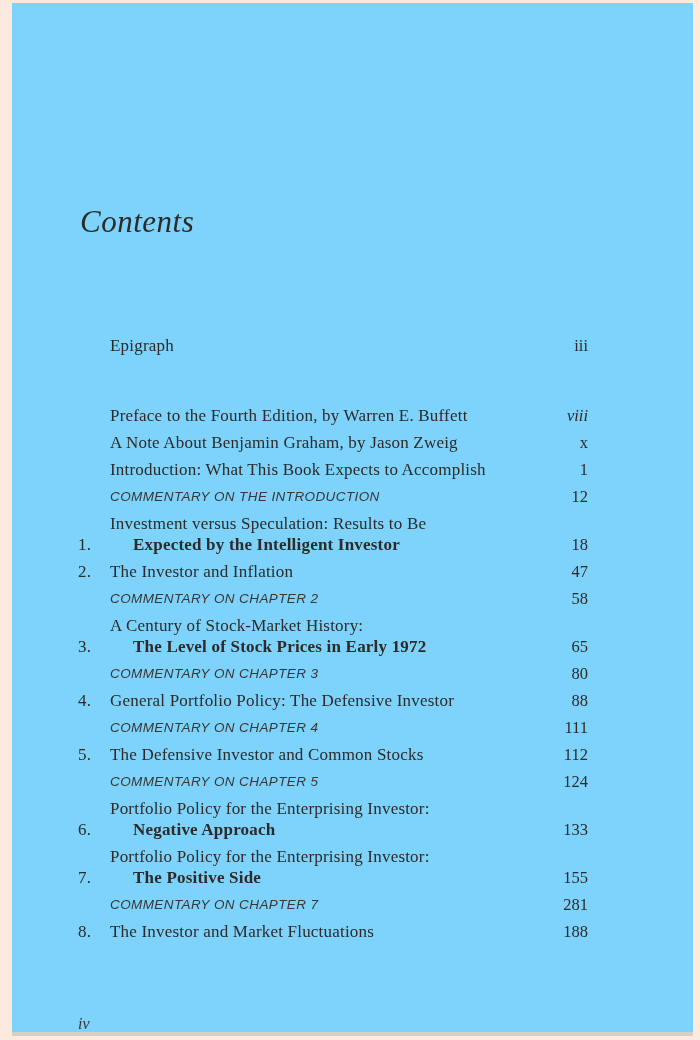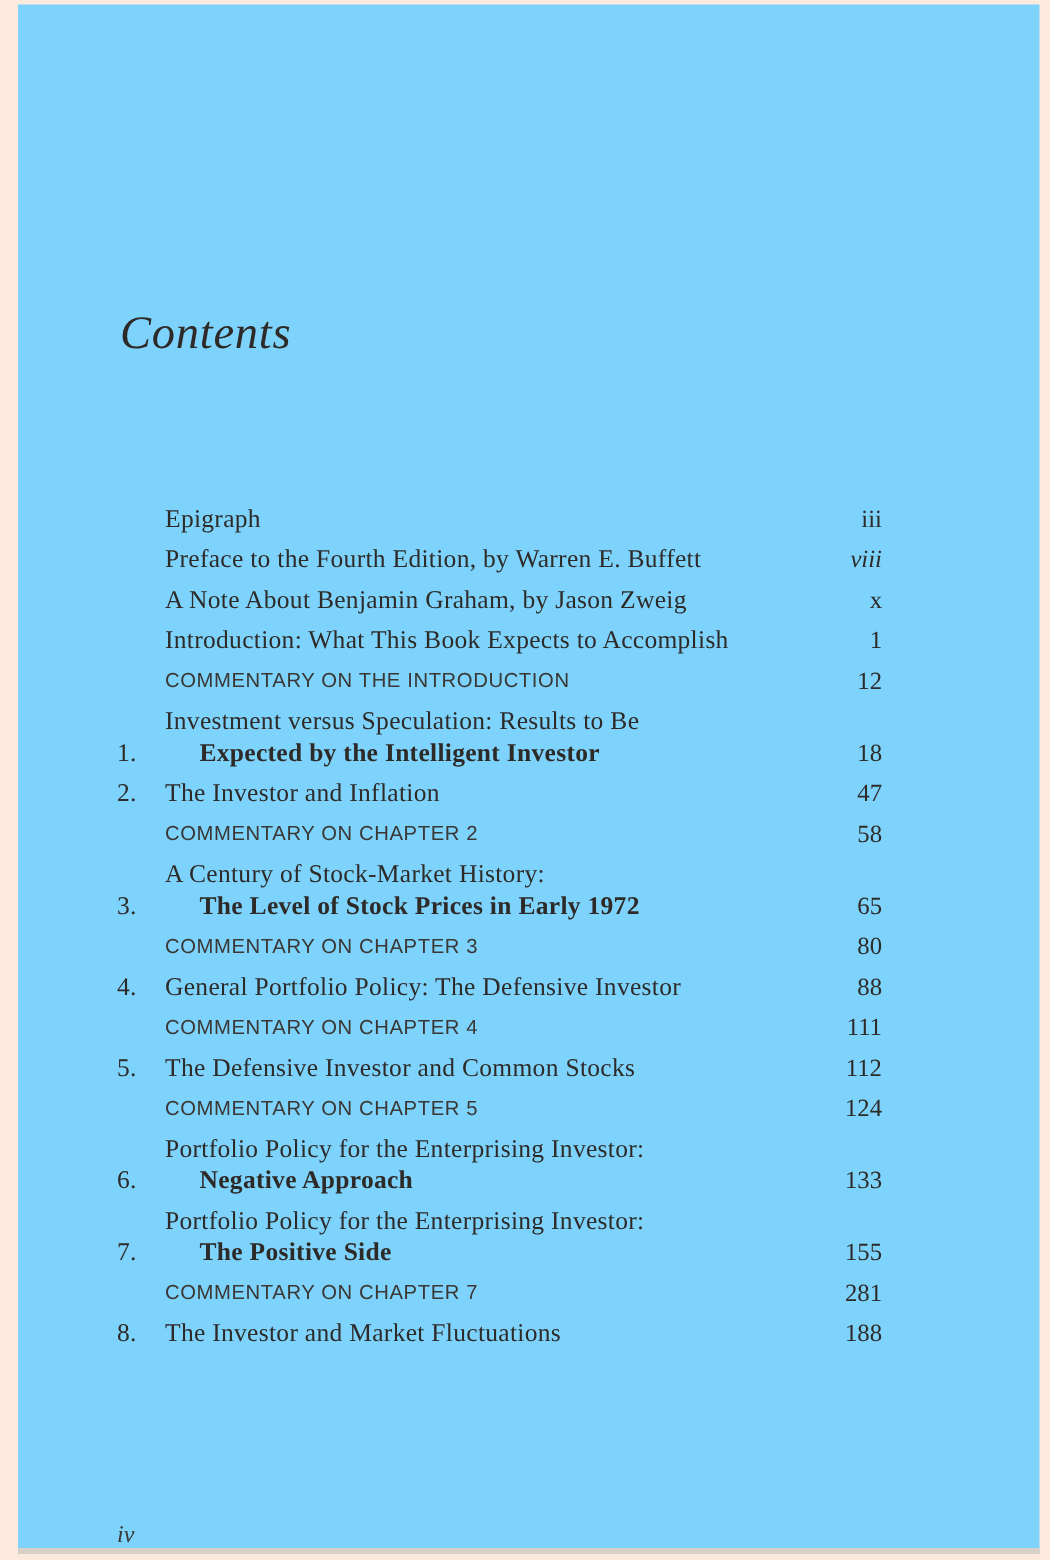--- a/index.html
+++ b/index.html
@@ -63,30 +63,31 @@
     letter-spacing: 0.2px;
   }
   .line { display: block; }
   .line.cont { padding-left: 23px; font-weight: bold; }
   .row.commentary .lines {
     font-family: "Liberation Sans", "DejaVu Sans", sans-serif;
     font-size: 13.5px;
     line-height: 21px;
     letter-spacing: 0.4px;
     color: #3a3734;
+    font-style: italic;
   }
   .pg {
     flex: none;
     width: 46px;
     text-align: right;
     font-size: 16.5px;
     line-height: 21px;
     color: #2e2a28;
   }
-  .pg.roman-italic { font-style: italic; }
+  .pg.roman-italic { font-style: italic; margin-top: 43px; }
   .folio {
     position: absolute;
     left: 66px;
     top: 971px;
     font-style: italic;
     font-size: 16px;
     line-height: 20px;
     color: #3a3734;
     margin-top: 40px;
   }

